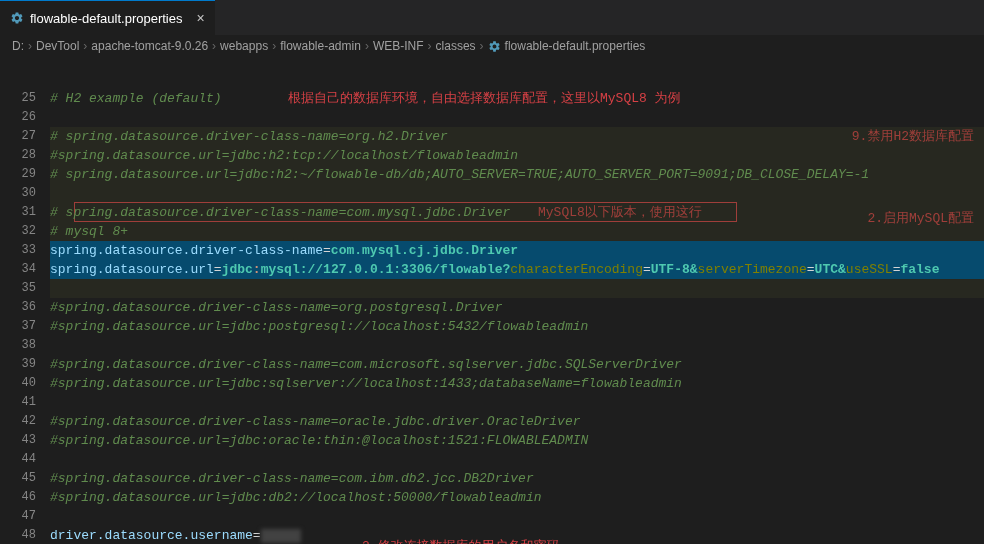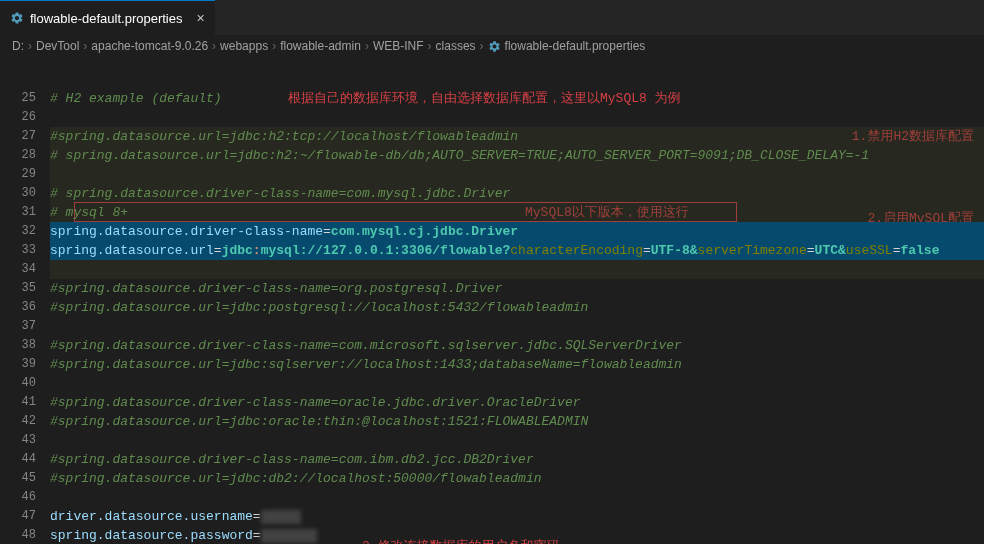--- a/index.html
+++ b/index.html
@@ -145,27 +145,28 @@
       <div class="line">46</div>
       <div class="line">47</div>
       <div class="line">48</div>
       <div class="line">49</div>
   </div>
   <div class="code-area">
 
     <div class="red-box" style="left:24px;top:113px;width:663px;height:20px;"></div>
 
     <span class="annot" style="left:238px;top:0;">根据自己的数据库环境，自由选择数据库配置，这里以MySQL8 为例</span>
-    <span class="annot" style="right:10px;top:38px;">1.禁用H2数据库配置</span>
-    <span class="annot" style="left:475px;top:114px;">MySQL8以下版本，使用这行</span>
+    <span class="annot" style="right:10px;top:38px;">9.禁用H2数据库配置</span>
+    <span class="annot" style="left:488px;top:114px;">MySQL8以下版本，使用这行</span>
     <span class="annot" style="right:10px;top:120px;">2.启用MySQL配置</span>
     <span class="annot" style="left:312px;top:448px;text-align:center;">3.修改连接数据库的用户名和密码</span>
 
     <div class="line"><span class="comment"># H2 example (default)</span></div>
     <div class="line"></div>
+    <div class="line hl-dark"><span class="comment"># spring.datasource.driver-class-name=org.h2.Driver</span></div>
     <div class="line hl-dark"><span class="comment">#spring.datasource.url=jdbc:h2:tcp://localhost/flowableadmin</span></div>
     <div class="line hl-dark"><span class="comment"># spring.datasource.url=jdbc:h2:~/flowable-db/db;AUTO_SERVER=TRUE;AUTO_SERVER_PORT=9091;DB_CLOSE_DELAY=-1</span></div>
     <div class="line hl-dark"></div>
     <div class="line hl-dark"><span class="comment"># spring.datasource.driver-class-name=com.mysql.jdbc.Driver</span></div>
     <div class="line hl-dark"><span class="comment"># mysql 8+</span></div>
     <div class="line hl-blue"><span class="prop-key">spring.datasource.driver-class-name</span><span class="eq">=</span><span class="val-teal">com.mysql.cj.jdbc.Driver</span></div>
     <div class="line hl-blue"><span class="prop-key">spring.datasource.url</span><span class="eq">=</span><span class="val-teal">jdbc</span><span class="val-orange">:</span><span class="val-teal">mysql://127.0.0.1:3306/flowable?</span><span class="val-olive">characterEncoding</span><span>=</span><span class="val-teal">UTF-8</span><span class="val-teal">&amp;</span><span class="val-olive">serverTimezone</span><span>=</span><span class="val-teal">UTC</span><span class="val-teal">&amp;</span><span class="val-olive">useSSL</span><span>=</span><span class="val-teal">false</span></div>
     <div class="line hl-dark"></div>
     <div class="line"><span class="comment">#spring.datasource.driver-class-name=org.postgresql.Driver</span></div>
     <div class="line"><span class="comment">#spring.datasource.url=jdbc:postgresql://localhost:5432/flowableadmin</span></div>

